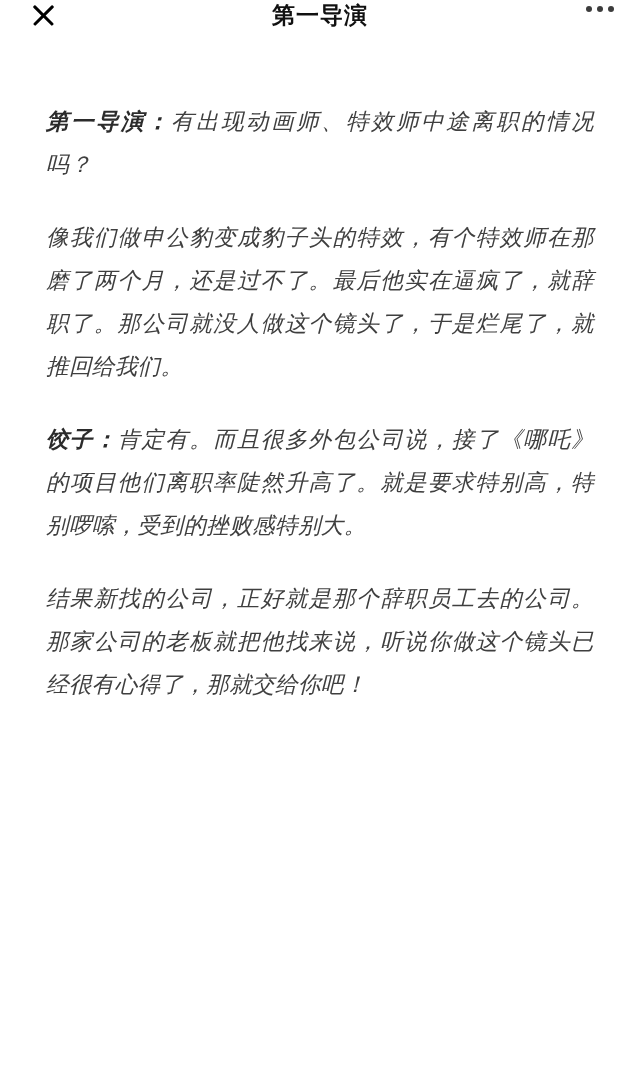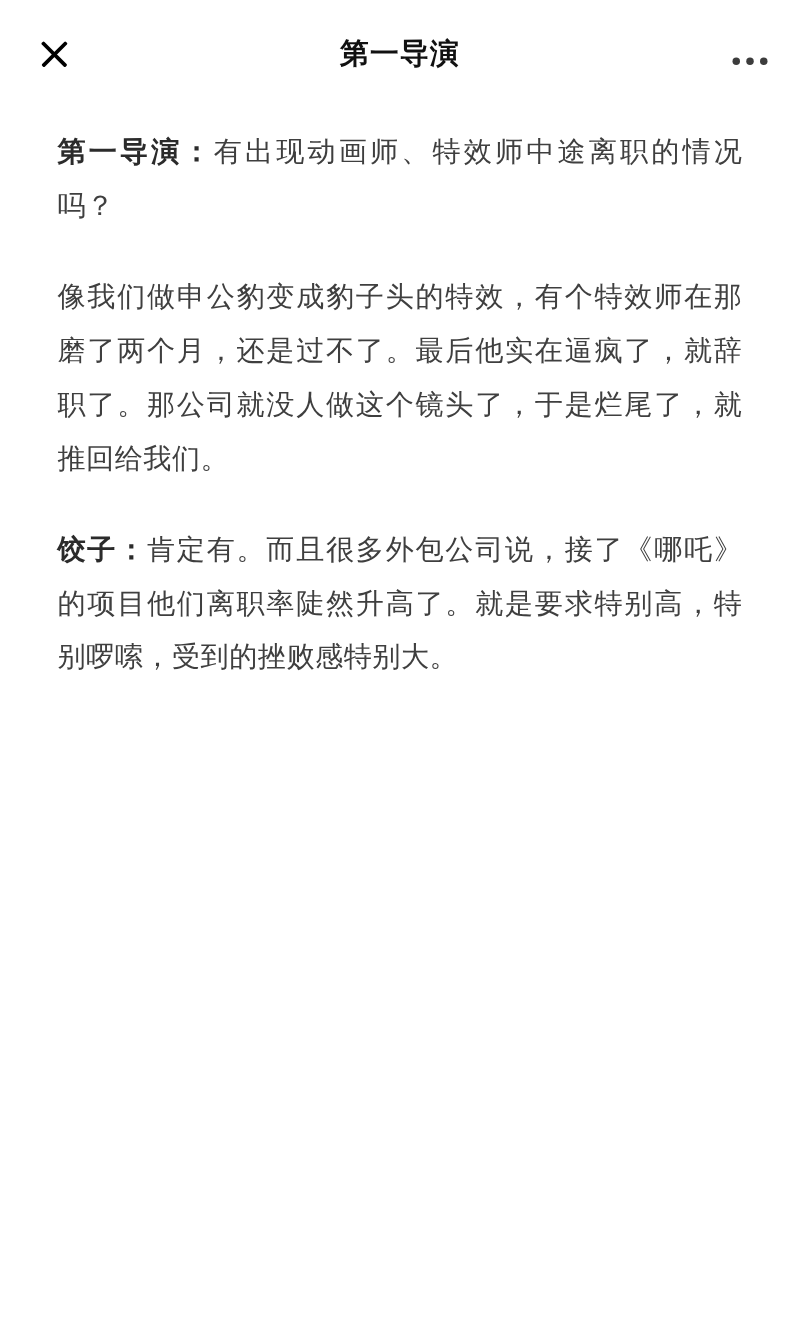--- a/index.html
+++ b/index.html
@@ -21,21 +21,21 @@
     flex-direction: column;
     background: #ffffff;
     position: relative;
   }
 
   
   .navbar {
     height: 58px;
     min-height: 58px;
     display: flex;
-    align-items: flex-end;
+    align-items: flex-start;
     justify-content: space-between;
     padding: 0 26px 0 28px;
     background: #ffffff;
     box-sizing: border-box;
     position: relative;
   }
   .nav-left, .nav-right {
     width: 70px;
     display: flex;
     align-items: center;
@@ -87,20 +87,21 @@
     border-radius: 50%;
     background: #3c3c3c;
   }
 
   
   .article {
     flex: 1;
     padding: 42px 46px 2px 46px;
     box-sizing: border-box;
     overflow: hidden;
+    font-style: italic;
   }
   .para {
     font-size: 22.5px;
     line-height: 43px;
     color: #3f3f3f;
     margin: 0 0 30px 0;
     text-align: justify;
     letter-spacing: 0.4px;
     word-break: break-all;
   }
@@ -131,17 +132,18 @@
 
   <div class="article">
 
     <p class="para"><span class="speaker">第一导演：</span><span>有出现动画师、特效师中途离职的情况吗？</span></p>
 
     <p class="para"><span class="speaker"></span><span>像我们做申公豹变成豹子头的特效，有个特效师在那磨了两个月，还是过不了。最后他实在逼疯了，就辞职了。那公司就没人做这个镜头了，于是烂尾了，就推回给我们。</span></p>
 
     <p class="para"><span class="speaker">饺子：</span><span>肯定有。而且很多外包公司说，接了《哪吒》的项目他们离职率陡然升高了。就是要求特别高，特别啰嗦，受到的挫败感特别大。</span></p>
 
 
+    <p class="para tight"><span class="speaker"></span><span>结果新找的公司，正好就是那个辞职员工去的公司。那家公司的老板就把他找来说，听说你做这个镜头已经很有心得了，那就交给你吧！</span></p>
 
 
 
   </div>
 </div>
 
 </body></html>

